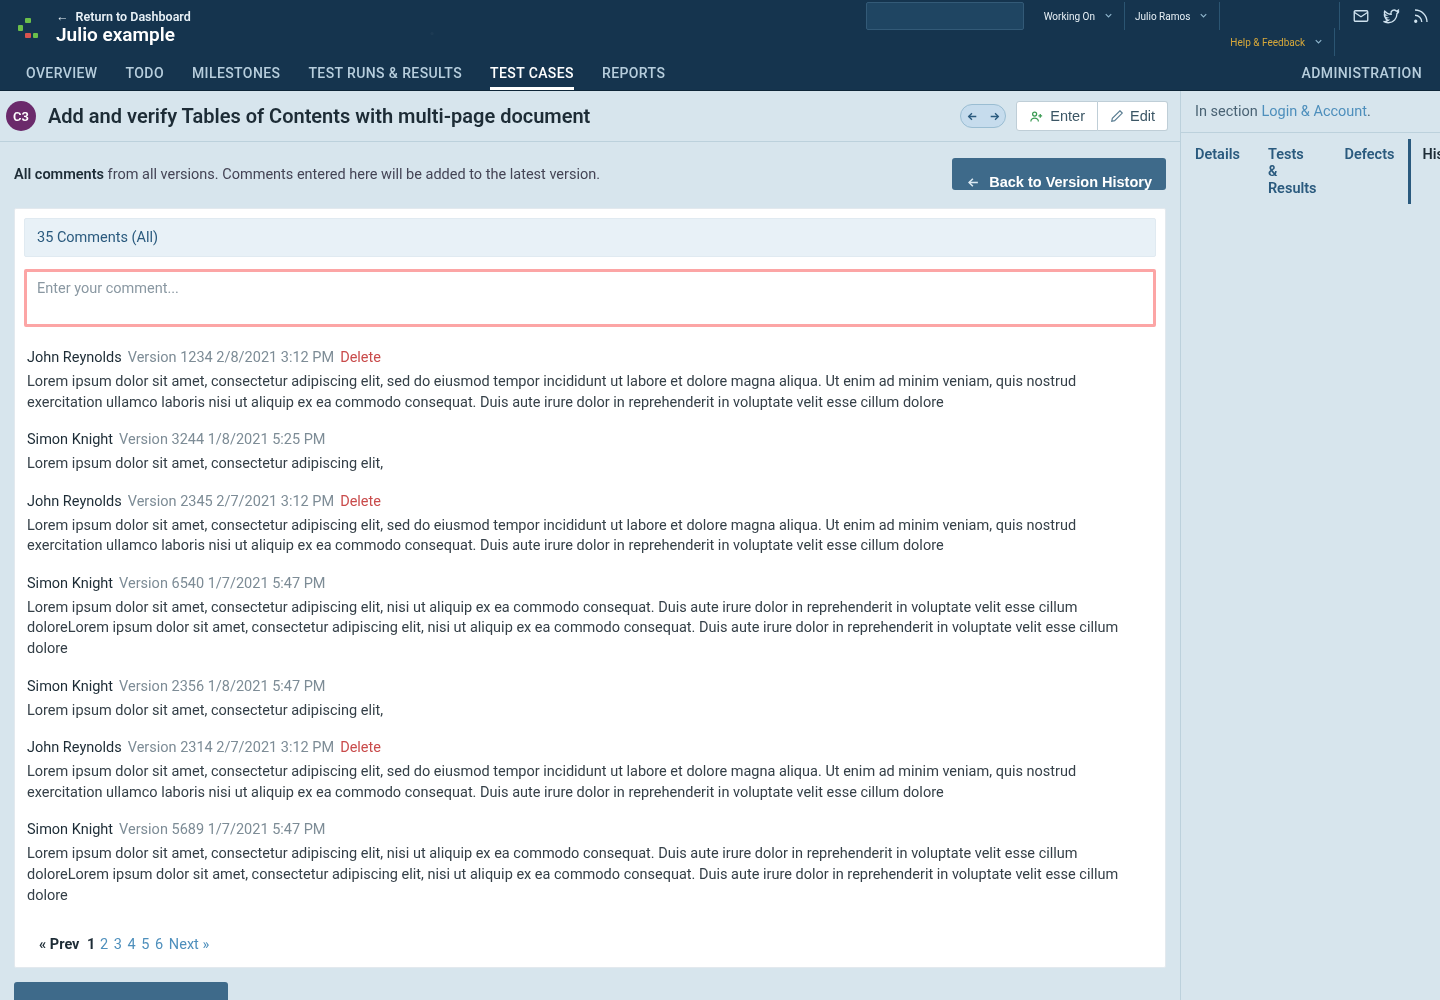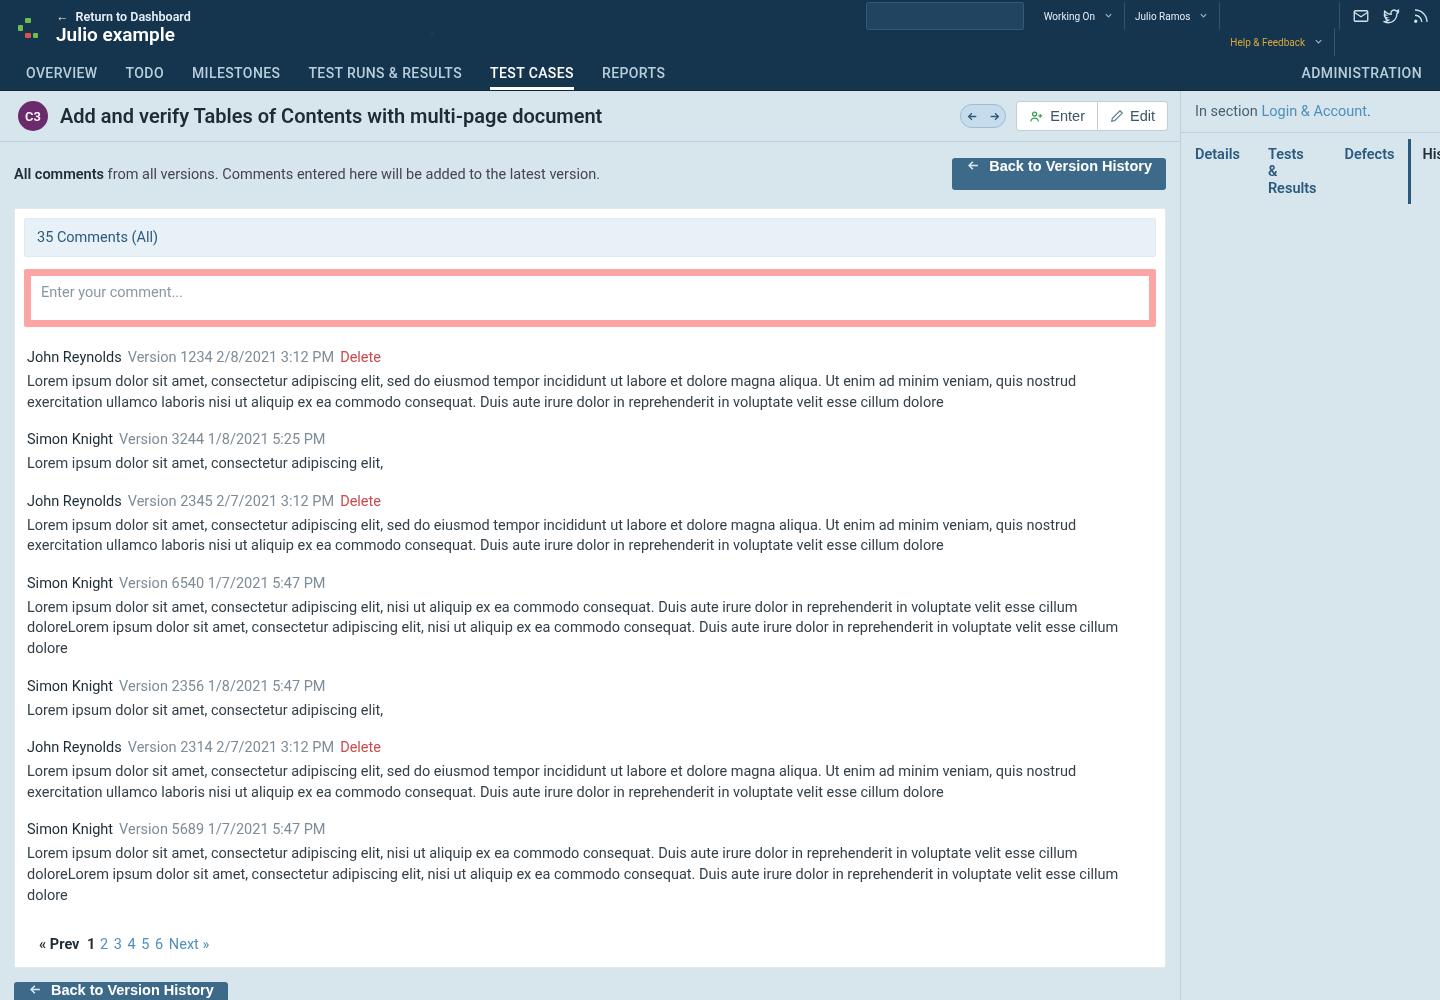--- a/index.html
+++ b/index.html
@@ -91,21 +91,21 @@
     color:#b7cedd; font-size:14px; letter-spacing:.4px; font-weight:500;
     padding:8px 0 9px; margin-right:28px; cursor:pointer; text-transform:uppercase;
   }
   .nav-tab.active { color:#fff; border-bottom:3px solid #fff; padding-bottom:6px; }
   .nav-spacer { flex:1; }
   .nav-admin { color:#b7cedd; font-size:14px; letter-spacing:.4px; padding:8px 0 9px; cursor:pointer; text-transform:uppercase; font-weight:500; }
 
   
   .page-head {
     display:flex; align-items:center;
-    padding:10px 12px 10px 18px;
+    padding:10px 12px 10px 6px;
     border-bottom:1px solid #bcd1dc;
     background:#d7e5ed;
   }
   .case-badge {
     background:#6b2a6b; color:#fff; font-weight:600;
     width:30px; height:30px; border-radius:15px;
     display:flex; align-items:center; justify-content:center;
     font-size:13px; margin-right:12px;
   }
   .case-title { font-size:20px; font-weight:600; color:#1d2c36; flex:0 1 auto; }
@@ -154,39 +154,39 @@
   }
 
   
   .allver-row {
     display:flex; align-items:center; padding:16px 14px 6px 14px;
   }
   .allver-text { font-size:14.5px; color:#445; }
   .allver-text b { color:#1d2c36; font-weight:600; }
   .allver-spacer { flex:1; }
   .back-btn {
-    display:flex; align-items:flex-start; gap:8px;
+    display:flex; align-items:flex-end; gap:8px;
     background:#3e6a8a; color:#fff; font-weight:600;
     height:32px; padding:0 14px; border:none; border-radius:3px;
     font-size:14.5px; cursor:pointer;
   }
   .back-btn svg { color:#dce9f2; }
 
   
   .card {
     background:#fff; margin:12px 14px 0 14px;
     border:1px solid #e3e9ee; border-radius:2px;
     display:flex; flex-direction:column;
   }
   .card-hdr {
     background:#e8f1f7; border:1px solid #e0eaf1; margin:9px 9px 0 9px;
     padding:10px 12px; color:#2a5a7e; font-size:14.5px; border-radius:2px;
   }
   .comment-input {
-    margin:12px 9px 0 9px; border:7px solid #fca5a5; border-radius:2px;
+    margin:12px 9px 0 9px; border:3px solid #fca5a5; border-radius:2px;
     min-height:58px; padding:8px 10px; color:#8a98a2; font-size:14.5px;
     outline:none;
   }
 
   .comments-list { padding:4px 12px 12px 12px; }
   .comment { padding:18px 0 0 0; }
   .comment .meta { font-size:14.5px; color:#7d8c96; margin-bottom:6px; }
   .comment .meta .author { color:#1d2c36; font-weight:400; margin-right:6px; }
   .comment .meta .del { color:#c94b4b; margin-left:6px; cursor:pointer; }
   .comment .body { color:#354048; font-size:14.5px; line-height:1.42; }

